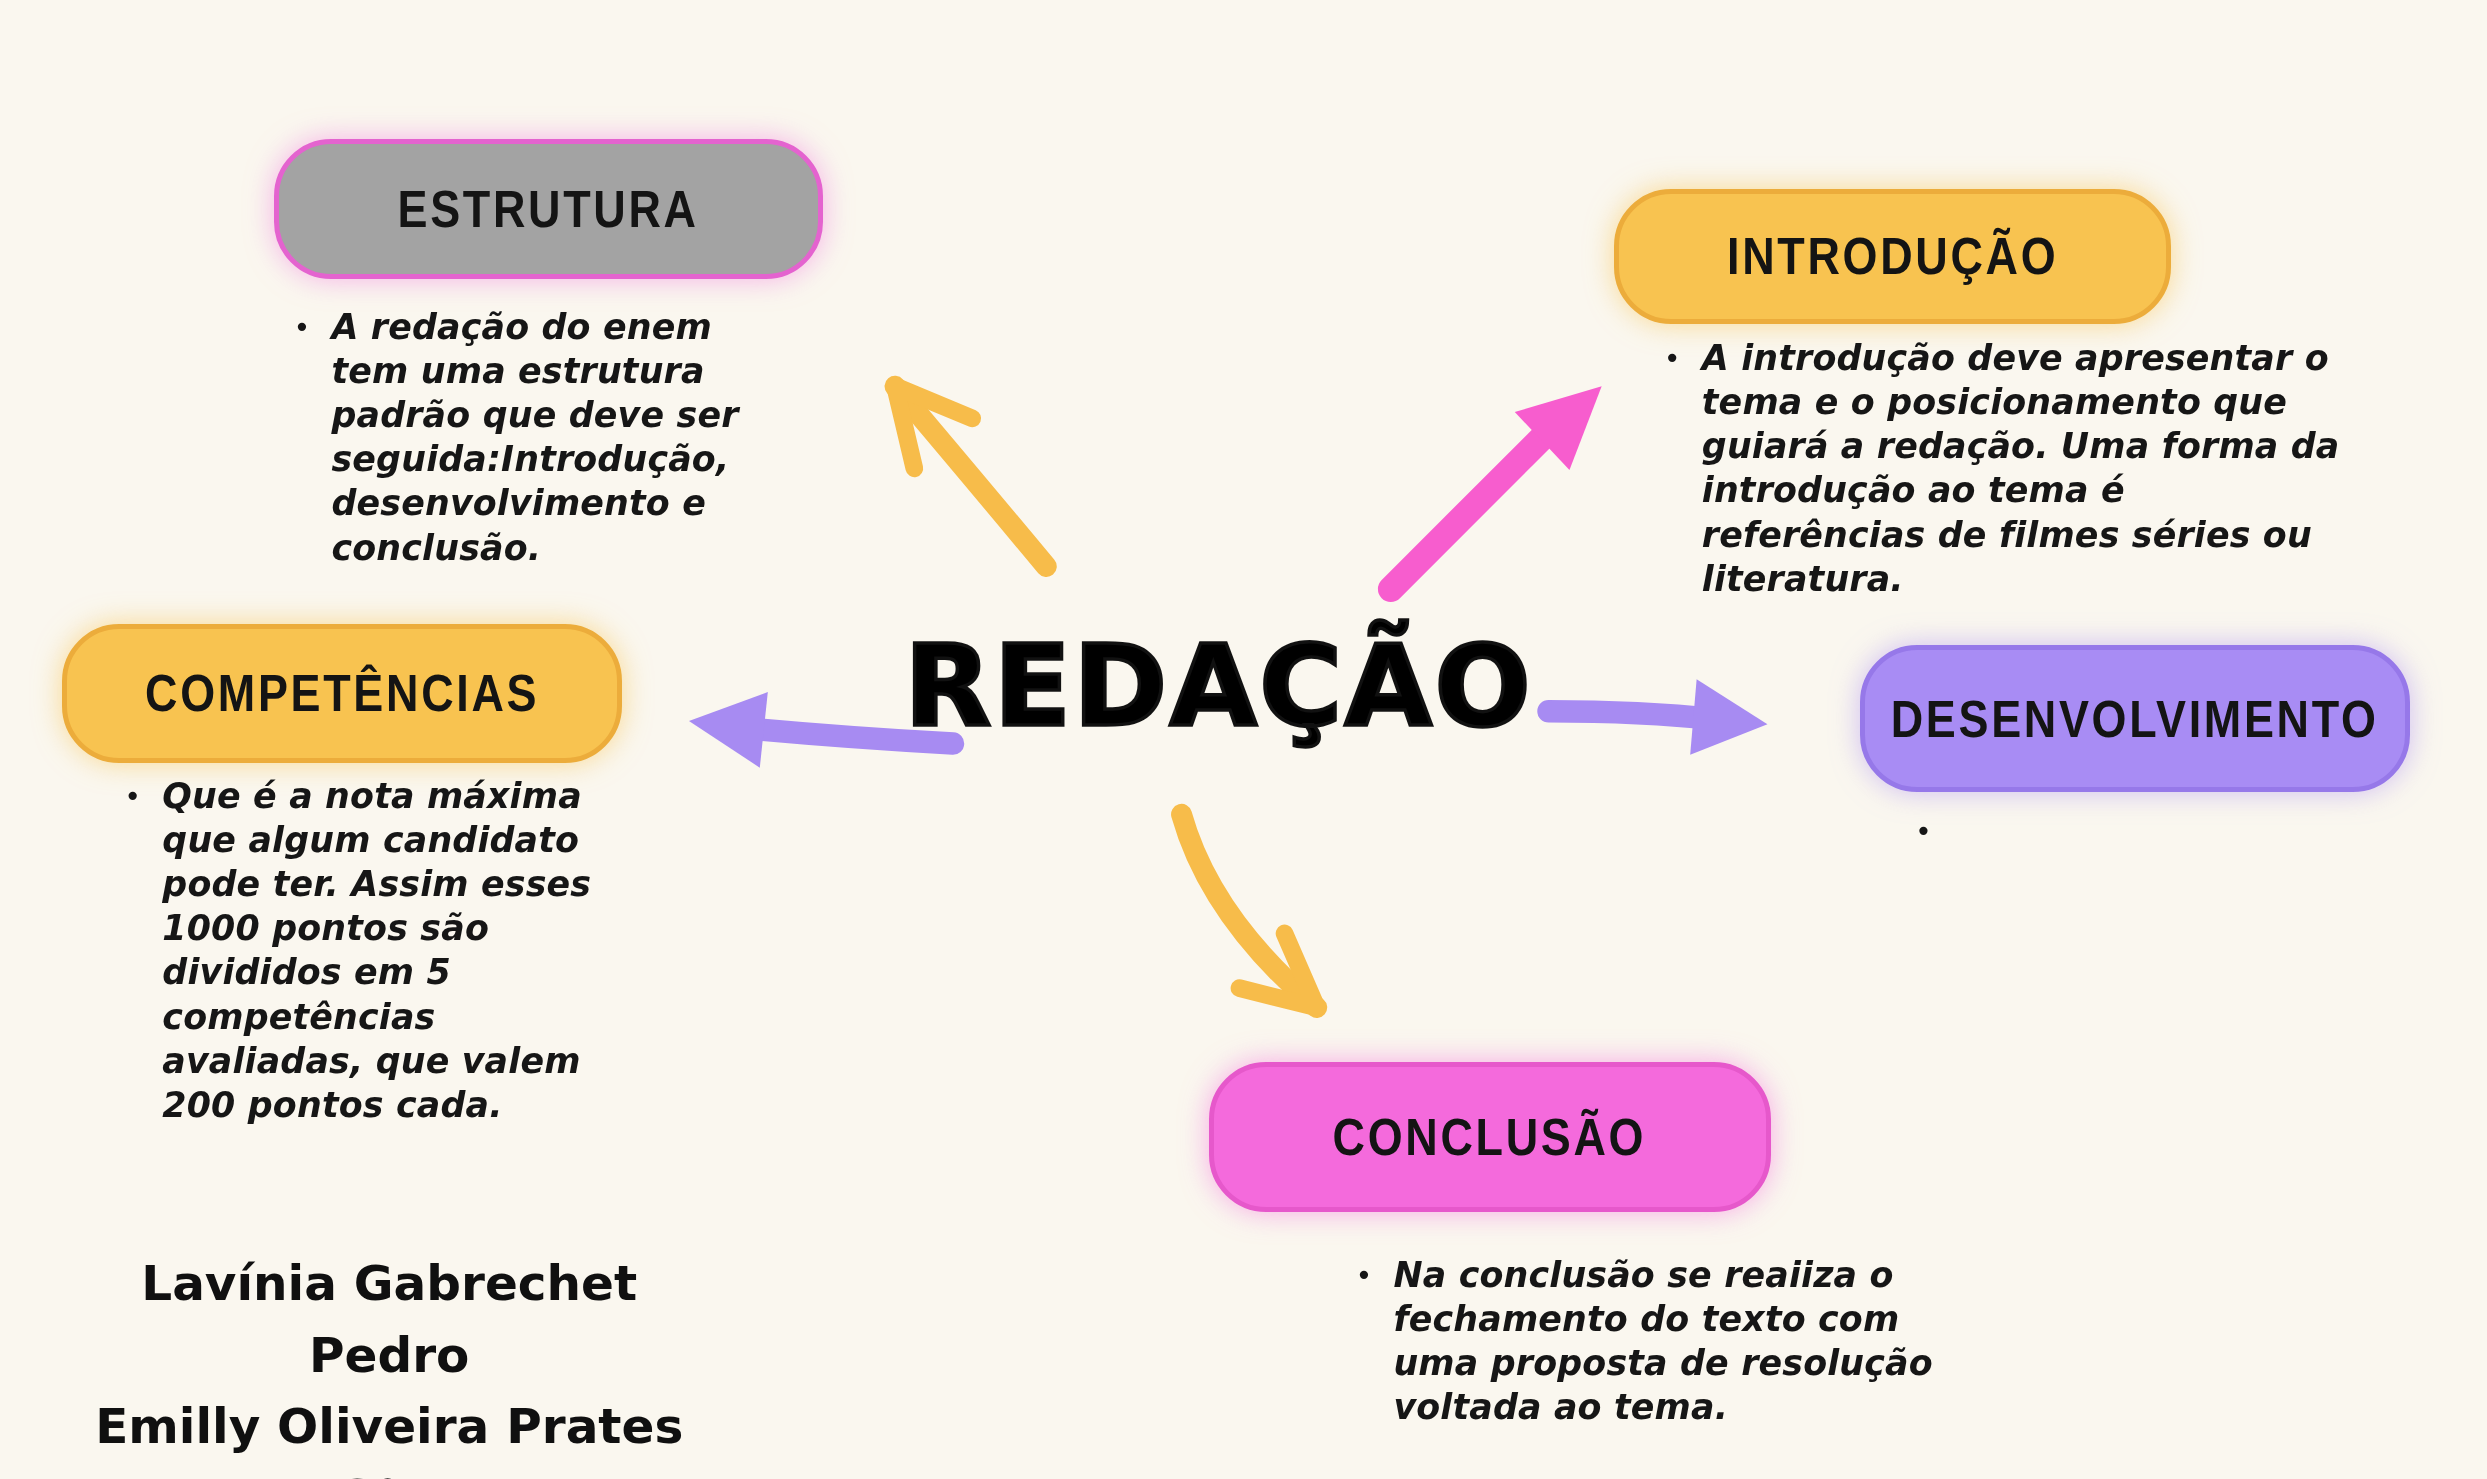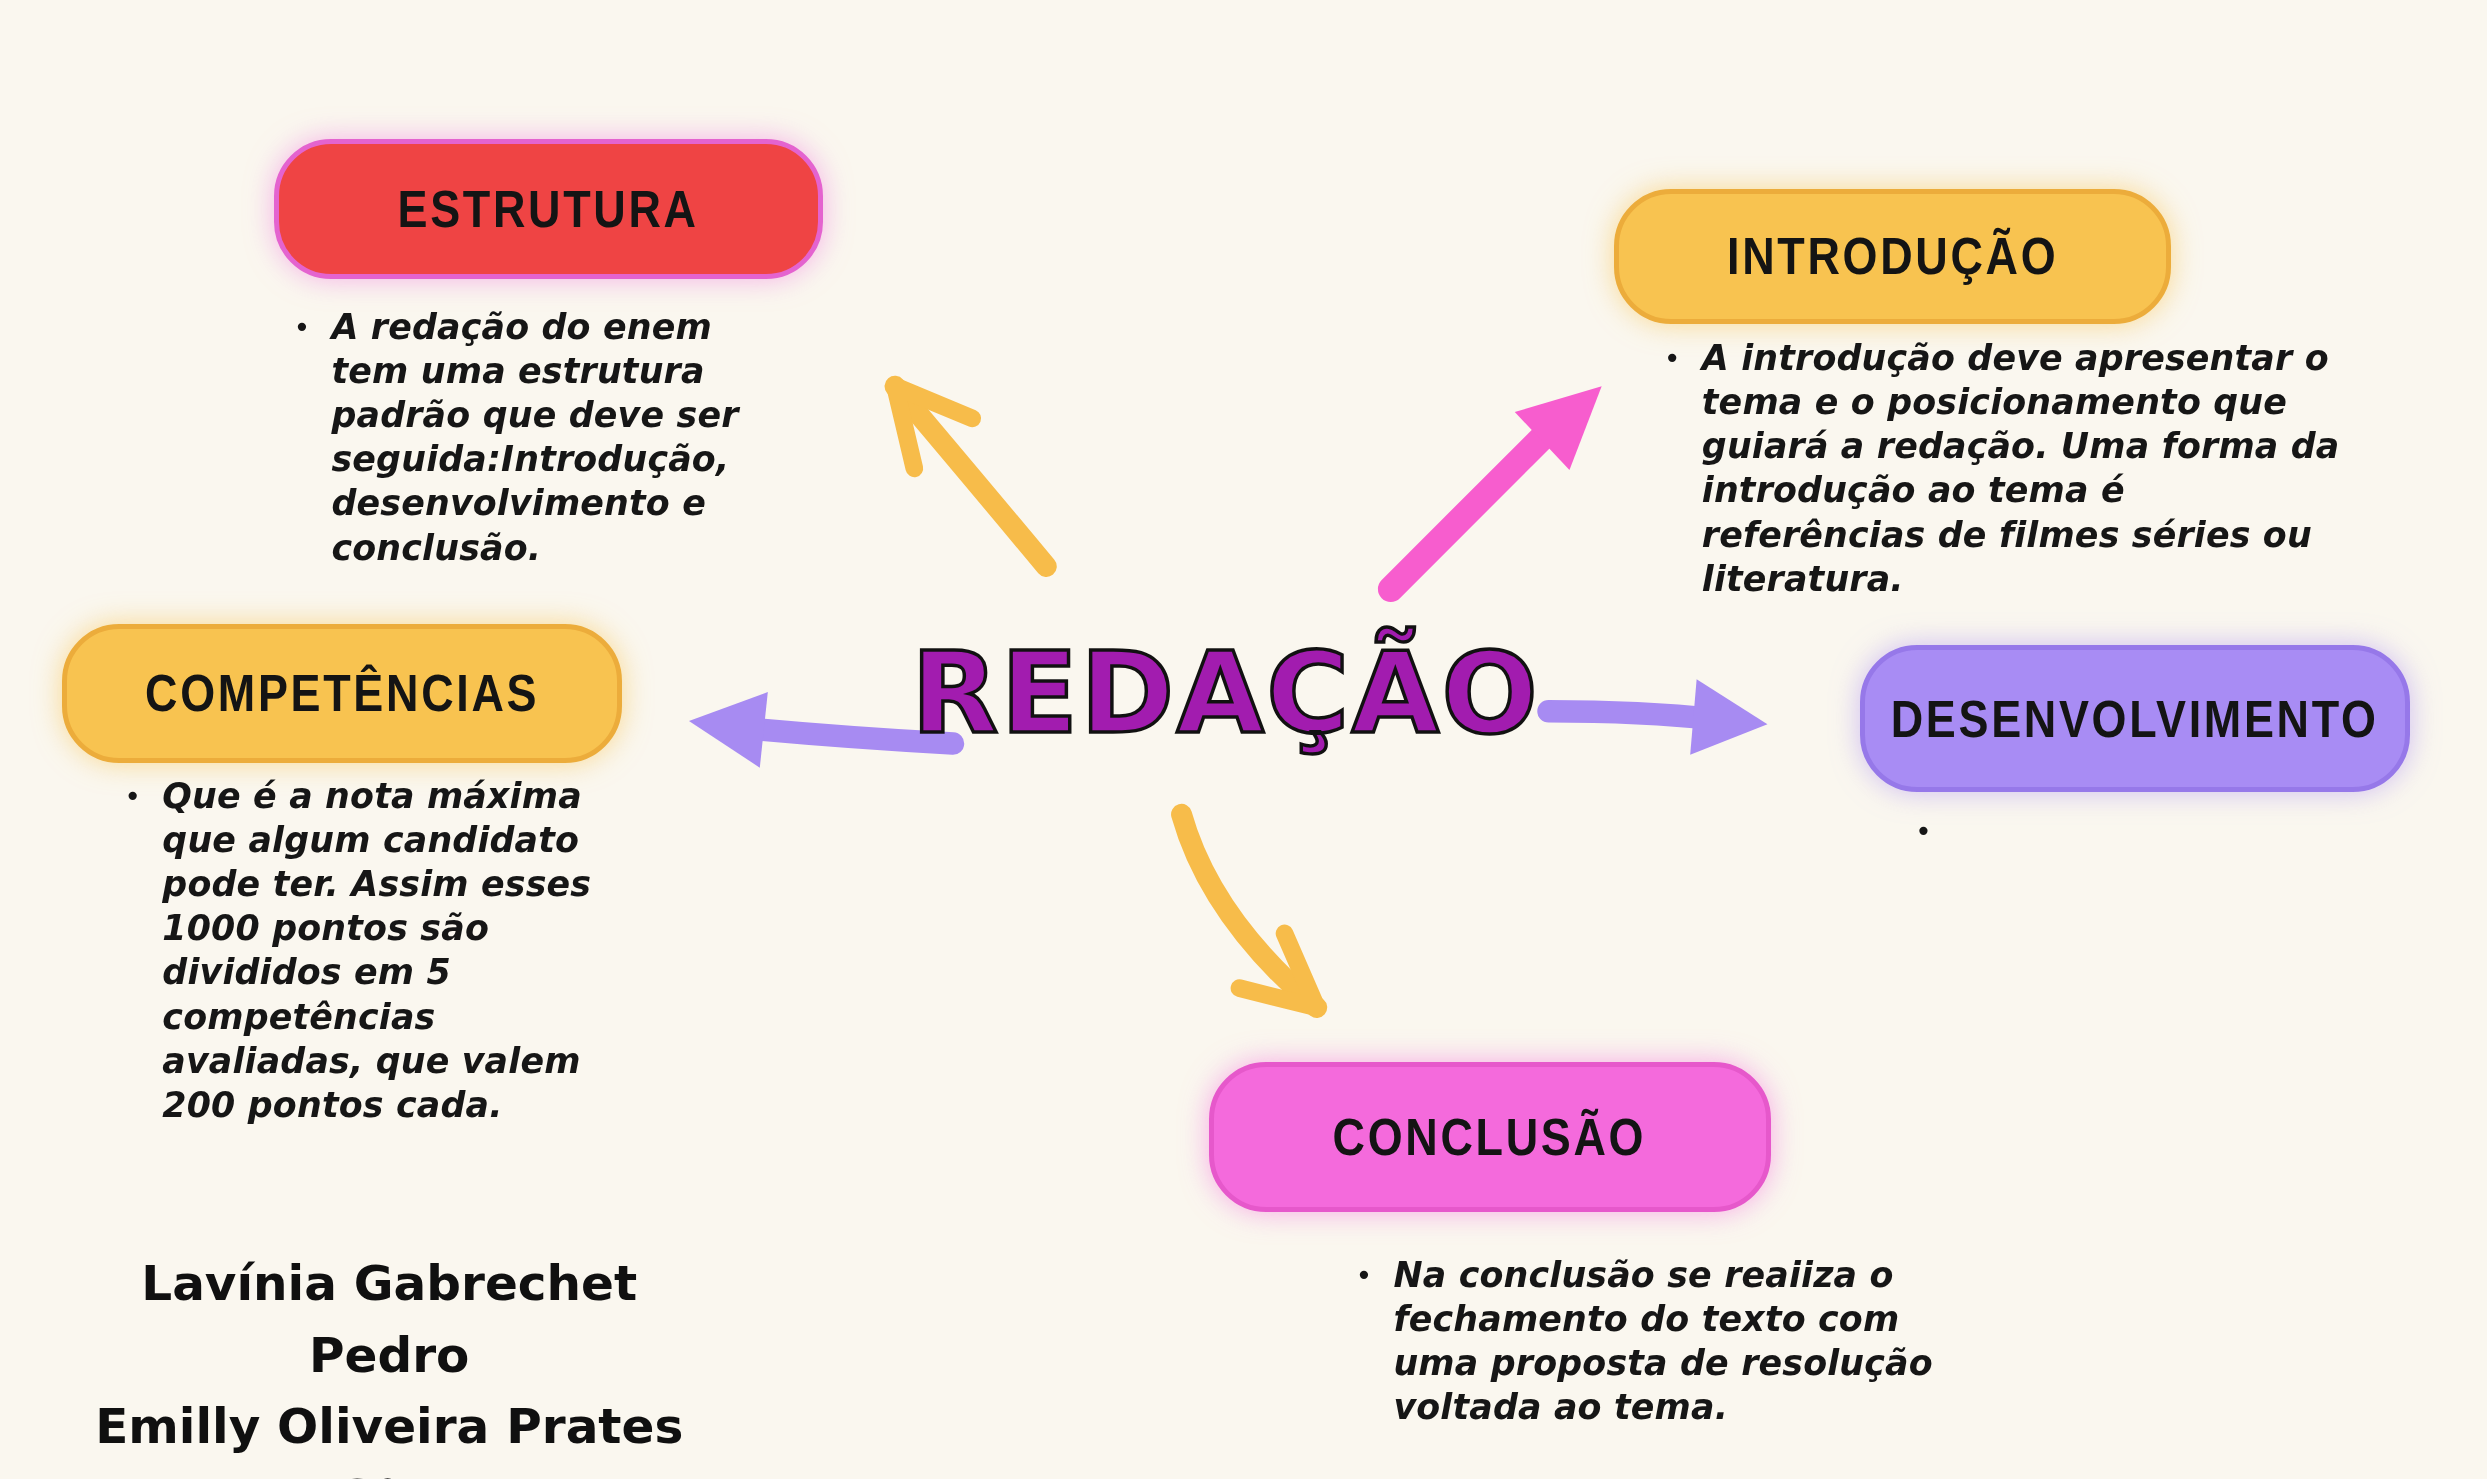--- a/index.html
+++ b/index.html
@@ -34,21 +34,21 @@
   .pill .pill-label {
     display: inline-block;
     transform: scaleX(0.86);
     font-family: "Liberation Sans", sans-serif;
     font-weight: 700;
     font-size: 2.1vw;
     letter-spacing: 0.06em;
     color: #141414;
     white-space: nowrap;
   }
-  .pill-pink        { background: #ef4444; border: 0.22vw solid #E463CF; box-shadow: 0 0 1.1vw rgba(240,120,223,.55); }
+  .pill-pink        { background: #a3a3a3; border: 0.22vw solid #E463CF; box-shadow: 0 0 1.1vw rgba(240,120,223,.55); }
   .pill-pink-deep   { background: #F46ADC; border: 0.22vw solid #E658CB; box-shadow: 0 0 1.1vw rgba(244,106,220,.55); }
   .pill-yellow      { background: #F8C350; border: 0.22vw solid #ECAC3B; box-shadow: 0 0 1.1vw rgba(248,195,80,.6); }
   .pill-purple      { background: #A88CF4; border: 0.22vw solid #9678E9; box-shadow: 0 0 1.1vw rgba(168,140,244,.55); }
 
   .p-estrutura       { left: 11.0%; top: 9.4%;  width: 21.7%; height: 8.8%; }
   .p-introducao      { left: 64.9%; top: 12.8%; width: 22.0%; height: 8.4%; }
   .p-competencias    { left: 2.5%;  top: 42.2%; width: 22.1%; height: 8.7%; }
   .p-desenvolvimento { left: 74.8%; top: 43.6%; width: 21.7%; height: 9.3%; }
   .p-conclusao       { left: 48.6%; top: 71.8%; width: 22.2%; height: 9.5%; }
 
@@ -79,26 +79,26 @@
   .t-competencias    { left: 5.0%;  top: 52.3%; width: 23%; }
   .t-desenvolvimento { left: 77.0%; top: 54.7%; width: 22%; }
   .t-conclusao       { left: 54.5%; top: 84.7%; width: 30%; }
 
   
   .center-title {
     position: absolute;
     left: 49%;
     top: 46.4%;
     transform: translate(-50%, -50%);
-    margin: 7px;
+    margin: 0;
     font-family: "DejaVu Sans", sans-serif;
     font-weight: 700;
     font-size: 4.55vw;
     letter-spacing: 0.02em;
-    color: #a21caf;
+    color: #000000;
     -webkit-text-stroke: 0.14vw #111111;
     white-space: nowrap;
   }
 
   
   .authors {
     position: absolute;
     left: 2.4%;
     top: 84.4%;
     width: 26.5%;

